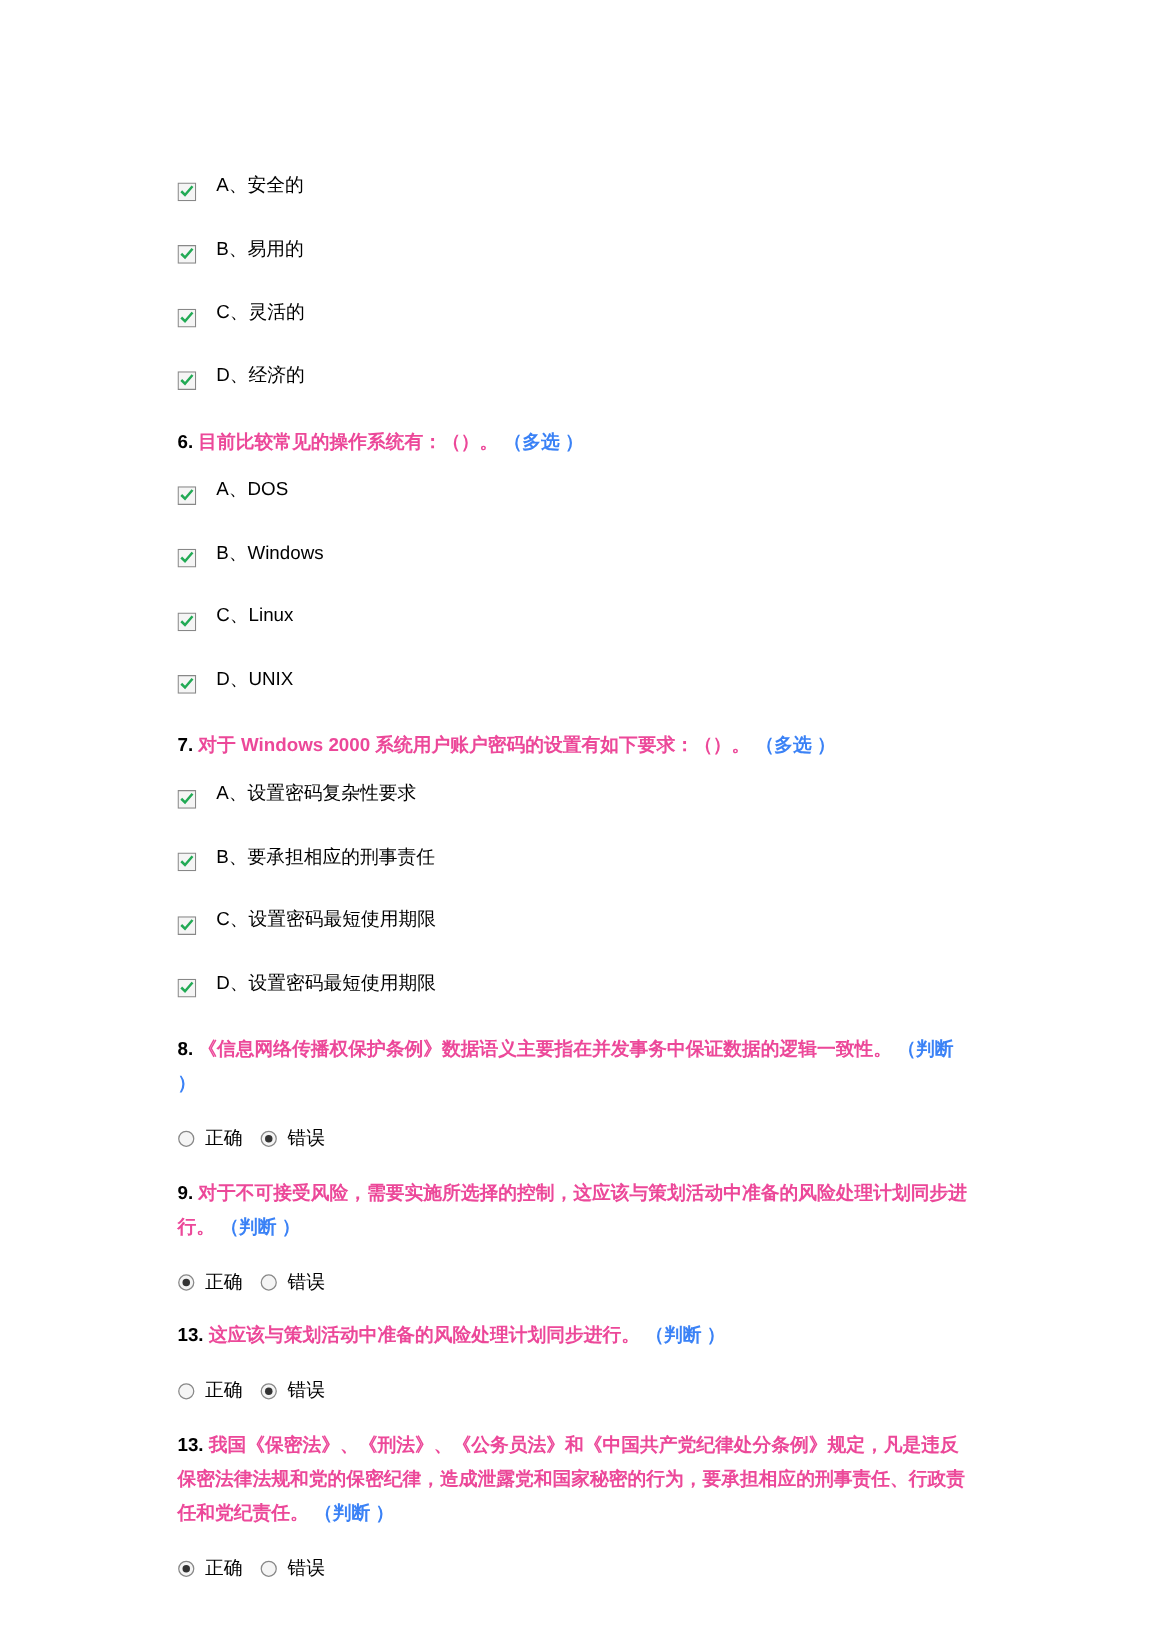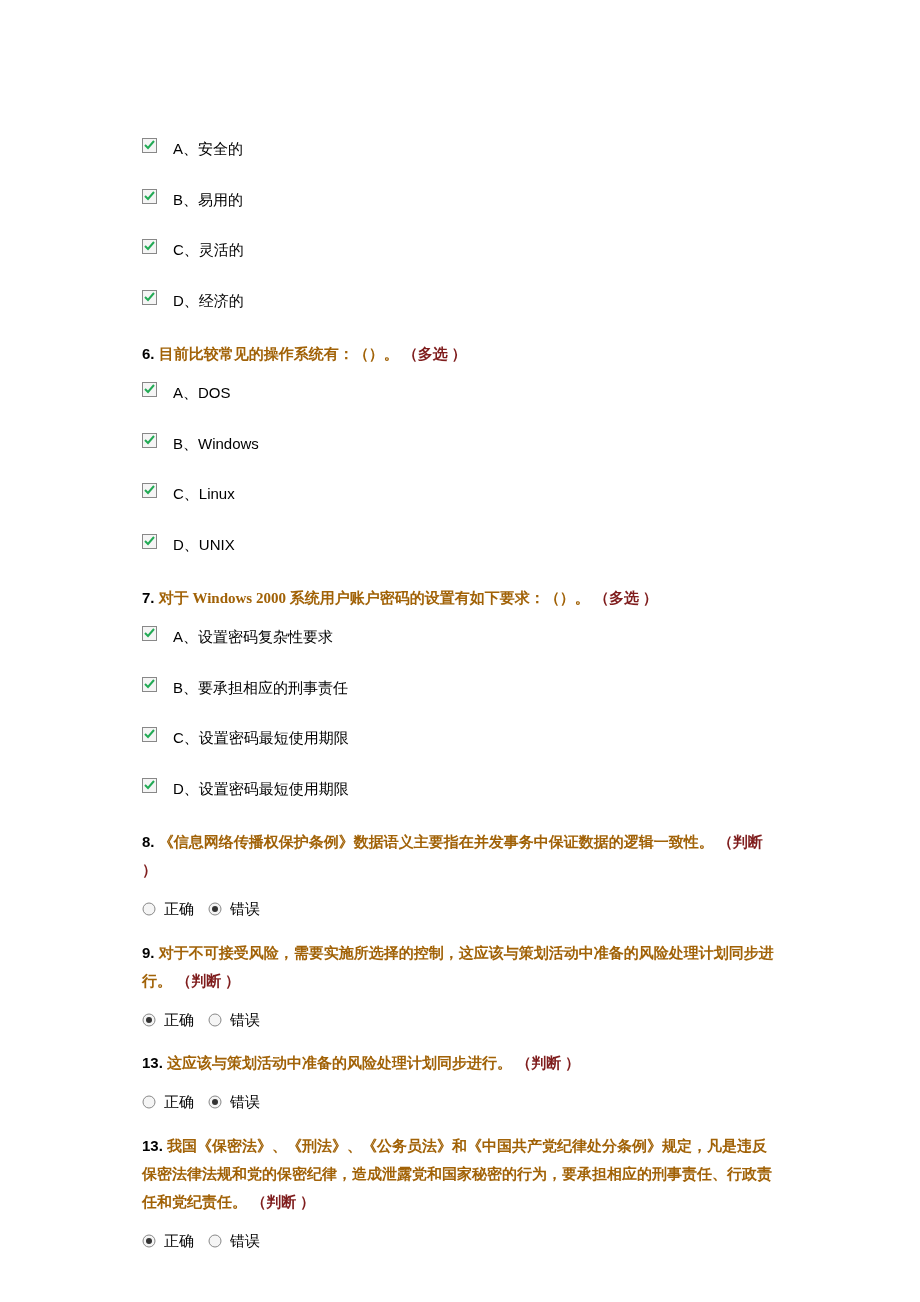--- a/index.html
+++ b/index.html
@@ -8,39 +8,39 @@
       color: #000;
       background: #fff;
       margin: 0;
       padding: 125px 142px 60px 142px;
       line-height: 1.5;
       width: 920px;
       box-sizing: border-box;
     }
     .option-row {
       display: flex;
-      align-items: flex-start;
+      align-items: flex-end;
       margin: 13px 0 28px 0;
     }
     .option-row .ctrl {
       margin-right: 16px;
       display: inline-flex;
       align-items: center;
     }
     .q-line {
       margin: 10px 0 14px 0;
       line-height: 1.8;
     }
     .q-num { color: #000; font-weight: bold; }
-    .q-text { color: #a16207; font-weight: bold; font-family: Liberation Serif, serif; }
-    .q-type { color: #7f1d1d; font-weight: bold; font-family: Liberation Serif, serif; }
+    .q-text { color: #ec4899; font-weight: bold; }
+    .q-type { color: #3b82f6; font-weight: bold; }
     .tf-row {
       display: flex;
       align-items: center;
-      margin: 8px 0 18px 0;
+      margin: 20px 0 18px 0;
     }
     .tf-row .ctrl { margin-right: 8px; display: inline-flex; align-items: center; }
     .tf-row .lbl { margin-right: 14px; }
     svg { display: block; }
   </style>
 </head>
 <body>
 
 <div class="option-row">
   <span class="ctrl">

